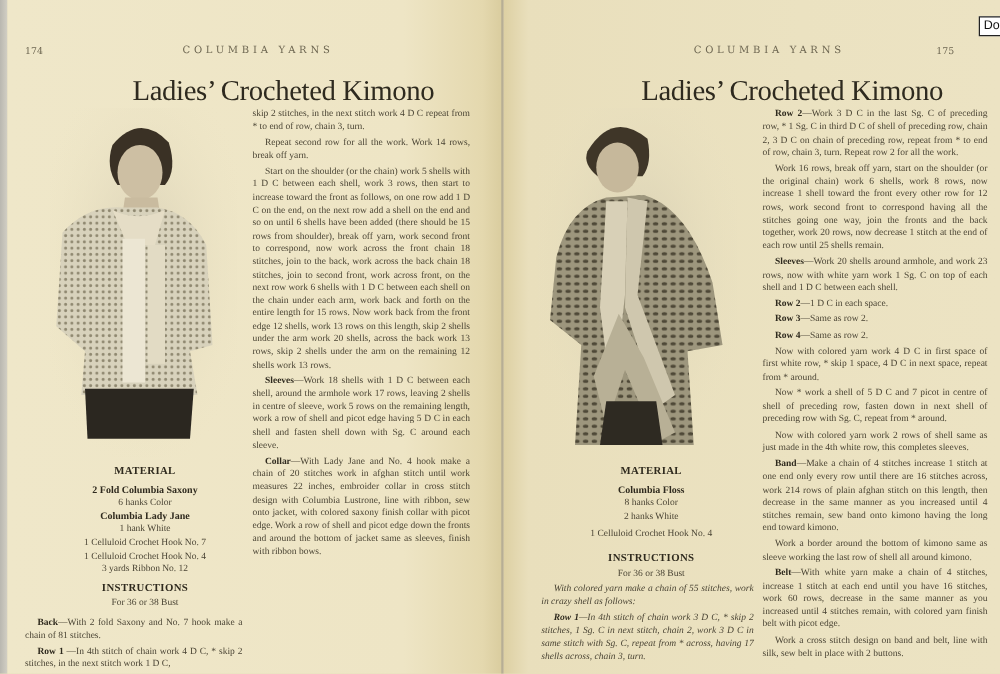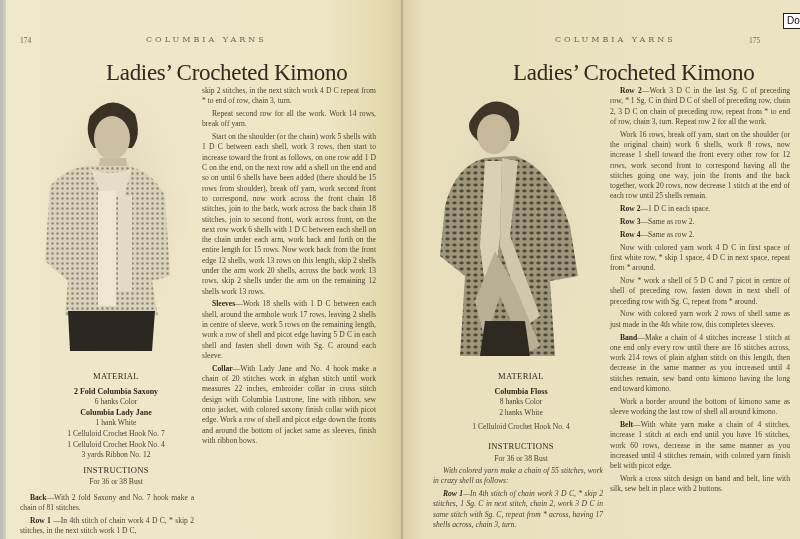--- a/index.html
+++ b/index.html
@@ -23,39 +23,39 @@
   .page-right {
     left:403px; width:397px;
     background:linear-gradient(90deg,#ddd0a3 0%,#e9dfbc 5%,#ebe2c1 60%,#ece3c3 100%);
   }
   .gutter {
     position:absolute; left:401px; top:0; width:2px; height:539px; background:#b7ae95;
   }
   .running-head {
     position:absolute; top:35px; font-size:8px; letter-spacing:3px; color:#6e6752;
   }
-  .page-num { position:absolute; top:36px; font-size:7.5px; color:#6e6752;font-family:Liberation Serif, serif; }
+  .page-num { position:absolute; top:36px; font-size:7.5px; color:#6e6752; }
   .title {
     position:absolute; top:60px; font-family:"Liberation Serif", serif;
     font-size:23px; color:#2e2a1f; white-space:nowrap; letter-spacing:-0.3px;
   }
   .photo {
     position:absolute; overflow:hidden;
   }
   .col {
     position:absolute; font-family:"Liberation Serif", serif;
     font-size:7.6px; line-height:10.3px; color:#4a4434; text-align:justify;
   }
   .col p { margin:0 0 2.5px 0; text-indent:10px; }
   .col b { color:#2f2a1e; font-weight:bold; }
   .center-block {
     position:absolute; font-family:"Liberation Serif", serif; text-align:center;
     font-size:7.6px; line-height:10.6px; color:#4a4434;
   }
-  .center-block .hd { font-weight:normal; font-size:8.6px; color:#2f2a1e; letter-spacing:0.3px; margin:0 0 5px 0; }
+  .center-block .hd { font-weight:bold; font-size:8.6px; color:#2f2a1e; letter-spacing:0.3px; margin:0 0 5px 0; }
   .center-block .bold { font-weight:bold; color:#2f2a1e; font-size:8px; }
   .center-block .gap { height:4px; }
   .tooltip {
     position:absolute; right:-2px; top:13px; width:14px; height:14px;
     border:1px solid #222; background:#fff; font-family:"Liberation Sans", sans-serif;
     font-size:10px; line-height:14px; padding-left:3px; overflow:hidden; color:#111;
   }
 </style>
 </head>
 <body>
@@ -162,20 +162,21 @@
   </div>
 
   <div class="col" style="left:30px; top:466px; width:170px;font-style:italic;">
     <p><span>With colored yarn make a chain of 55 stitches, work in crazy shell as follows:</span></p>
     <p><b>Row 1</b><span>—In 4th stitch of chain work 3 D C, * skip 2 stitches, 1 Sg. C in next stitch, chain 2, work 3 D C in same stitch with Sg. C, repeat from * across, having 17 shells across, chain 3, turn.</span></p>
   </div>
 
   <div class="col" style="left:207px; top:86px; width:180px;">
     <p><b>Row 2</b><span>—Work 3 D C in the last Sg. C of preceding row, * 1 Sg. C in third D C of shell of preceding row, chain 2, 3 D C on chain of preceding row, repeat from * to end of row, chain 3, turn.  Repeat row 2 for all the work.</span></p>
     <p><span>Work 16 rows, break off yarn, start on the shoulder (or the original chain) work 6 shells, work 8 rows, now increase 1 shell toward the front every other row for 12 rows, work second front to correspond having all the stitches going one way, join the fronts and the back together, work 20 rows, now decrease 1 stitch at the end of each row until 25 shells remain.</span></p>
+    <p><b>Sleeves</b><span>—Work 20 shells around armhole, and work 23 rows, now with white yarn work 1 Sg. C on top of each shell and 1 D C between each shell.</span></p>
     <p><b>Row 2</b><span>—1 D C in each space.</span></p>
     <p><b>Row 3</b><span>—Same as row 2.</span></p>
     <p><b>Row 4</b><span>—Same as row 2.</span></p>
     <p><span>Now with colored yarn work 4 D C in first space of first white row, * skip 1 space, 4 D C in next space, repeat from * around.</span></p>
     <p><span>Now * work a shell of 5 D C and 7 picot in centre of shell of preceding row, fasten down in next shell of preceding row with Sg. C, repeat from * around.</span></p>
     <p><span>Now with colored yarn work 2 rows of shell same as just made in the 4th white row, this completes sleeves.</span></p>
     <p><b>Band</b><span>—Make a chain of 4 stitches increase 1 stitch at one end only every row until there are 16 stitches across, work 214 rows of plain afghan stitch on this length, then decrease in the same manner as you increased until 4 stitches remain, sew band onto kimono having the long end toward kimono.</span></p>
     <p><span>Work a border around the bottom of kimono same as sleeve working the last row of shell all around kimono.</span></p>
     <p><b>Belt</b><span>—With white yarn make a chain of 4 stitches, increase 1 stitch at each end until you have 16 stitches, work 60 rows, decrease in the same manner as you increased until 4 stitches remain, with colored yarn finish belt with picot edge.</span></p>
     <p><span>Work a cross stitch design on band and belt, line with silk, sew belt in place with 2 buttons.</span></p>

